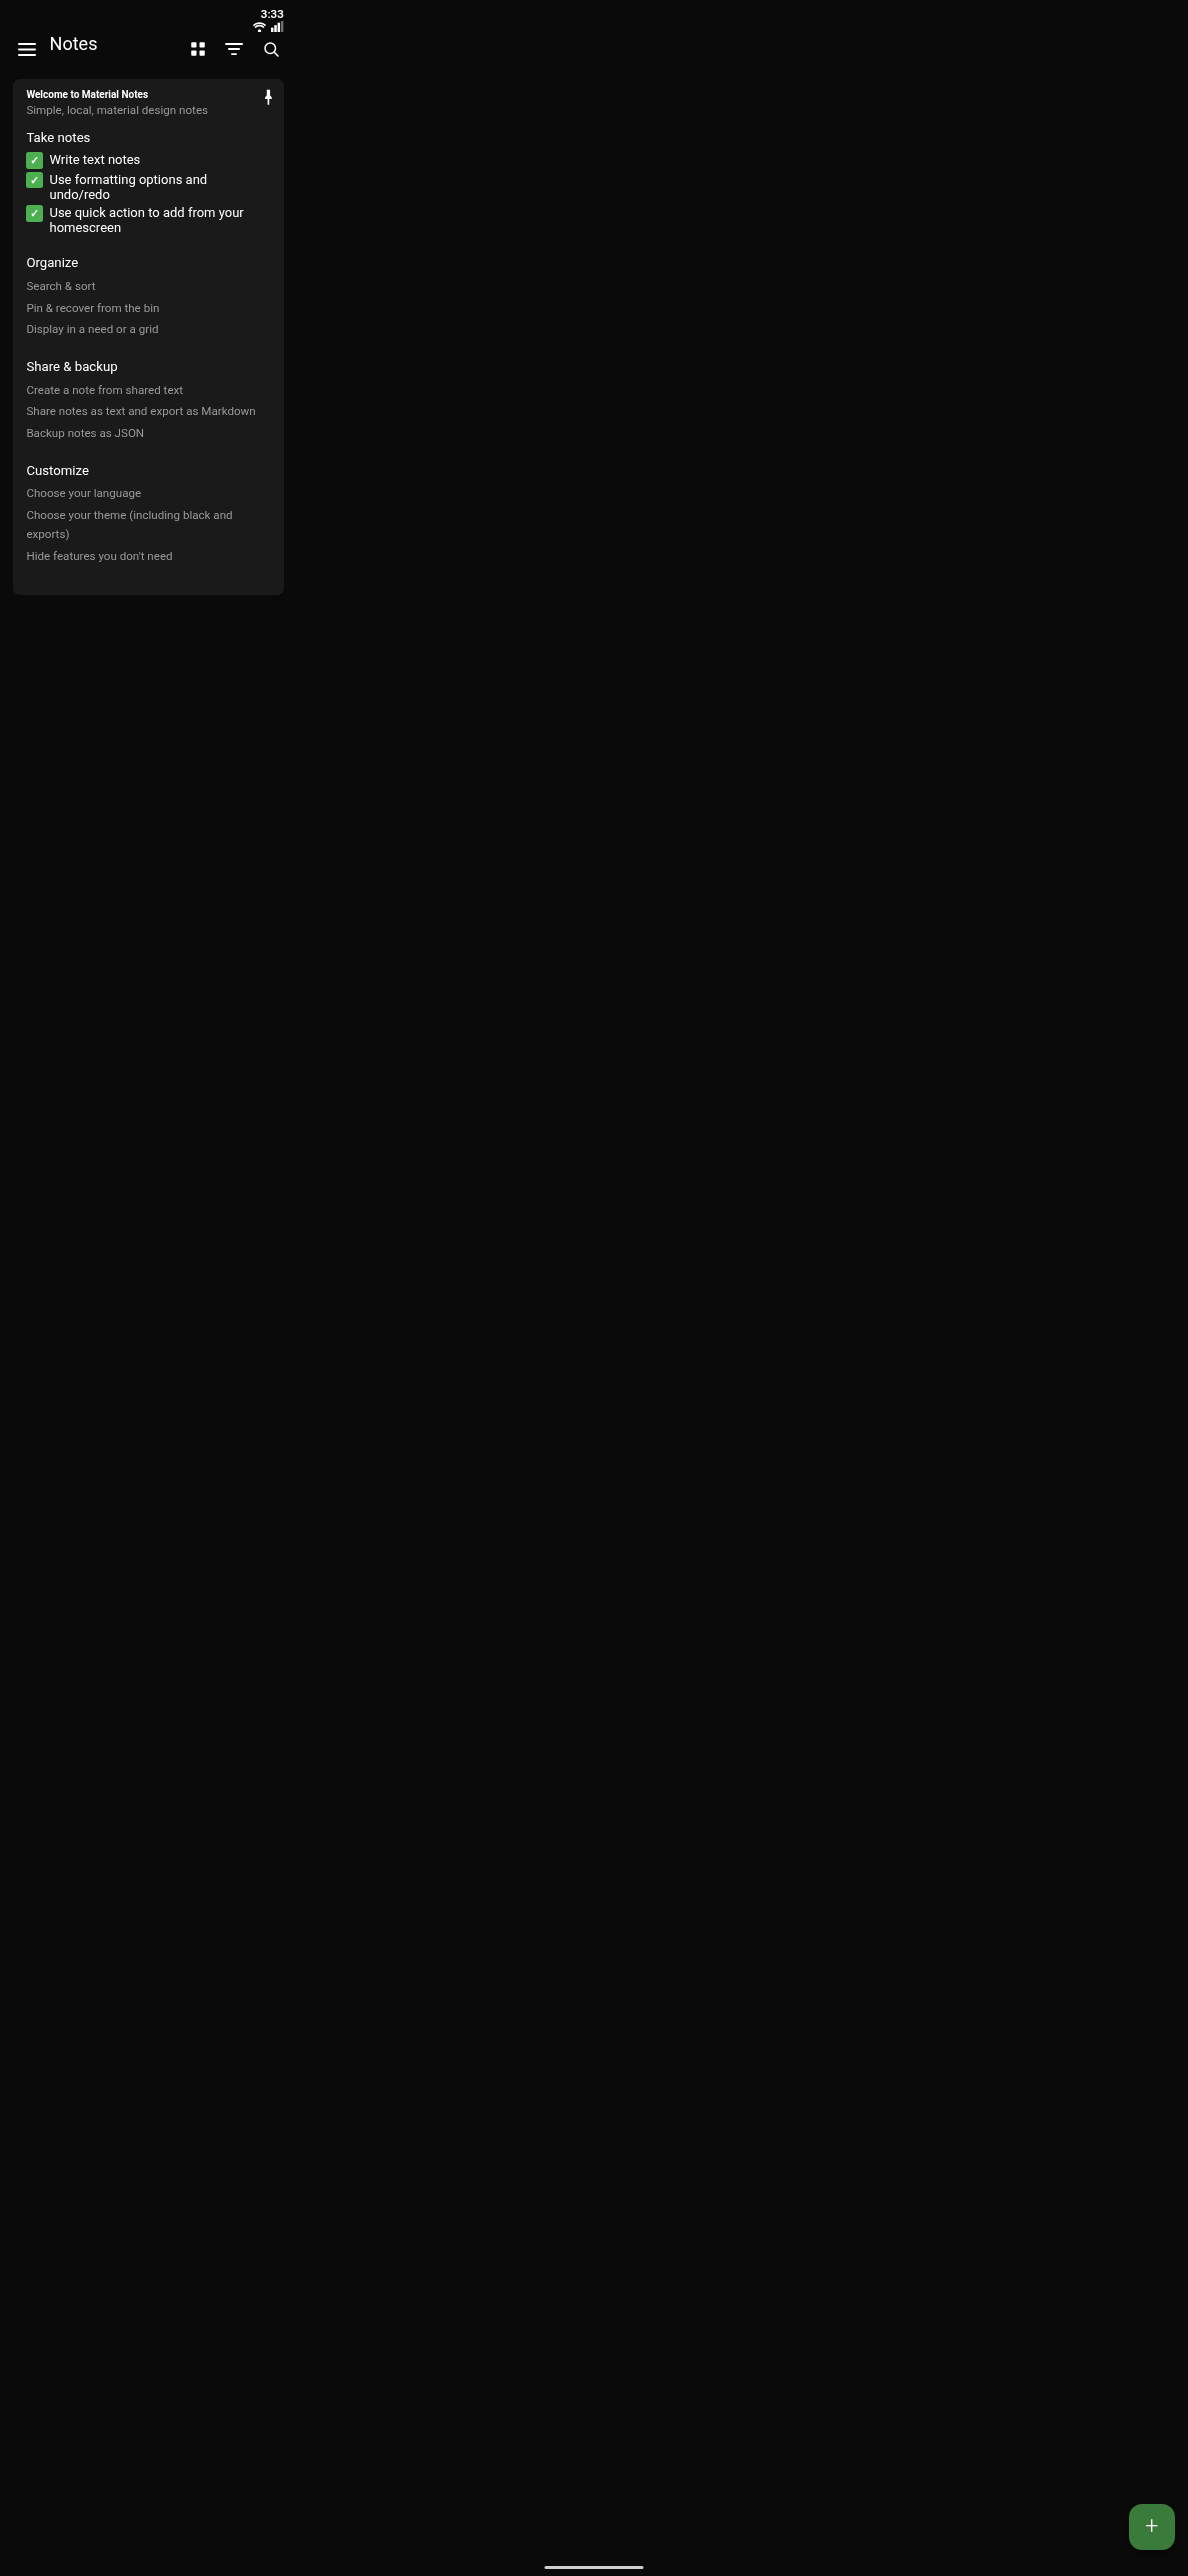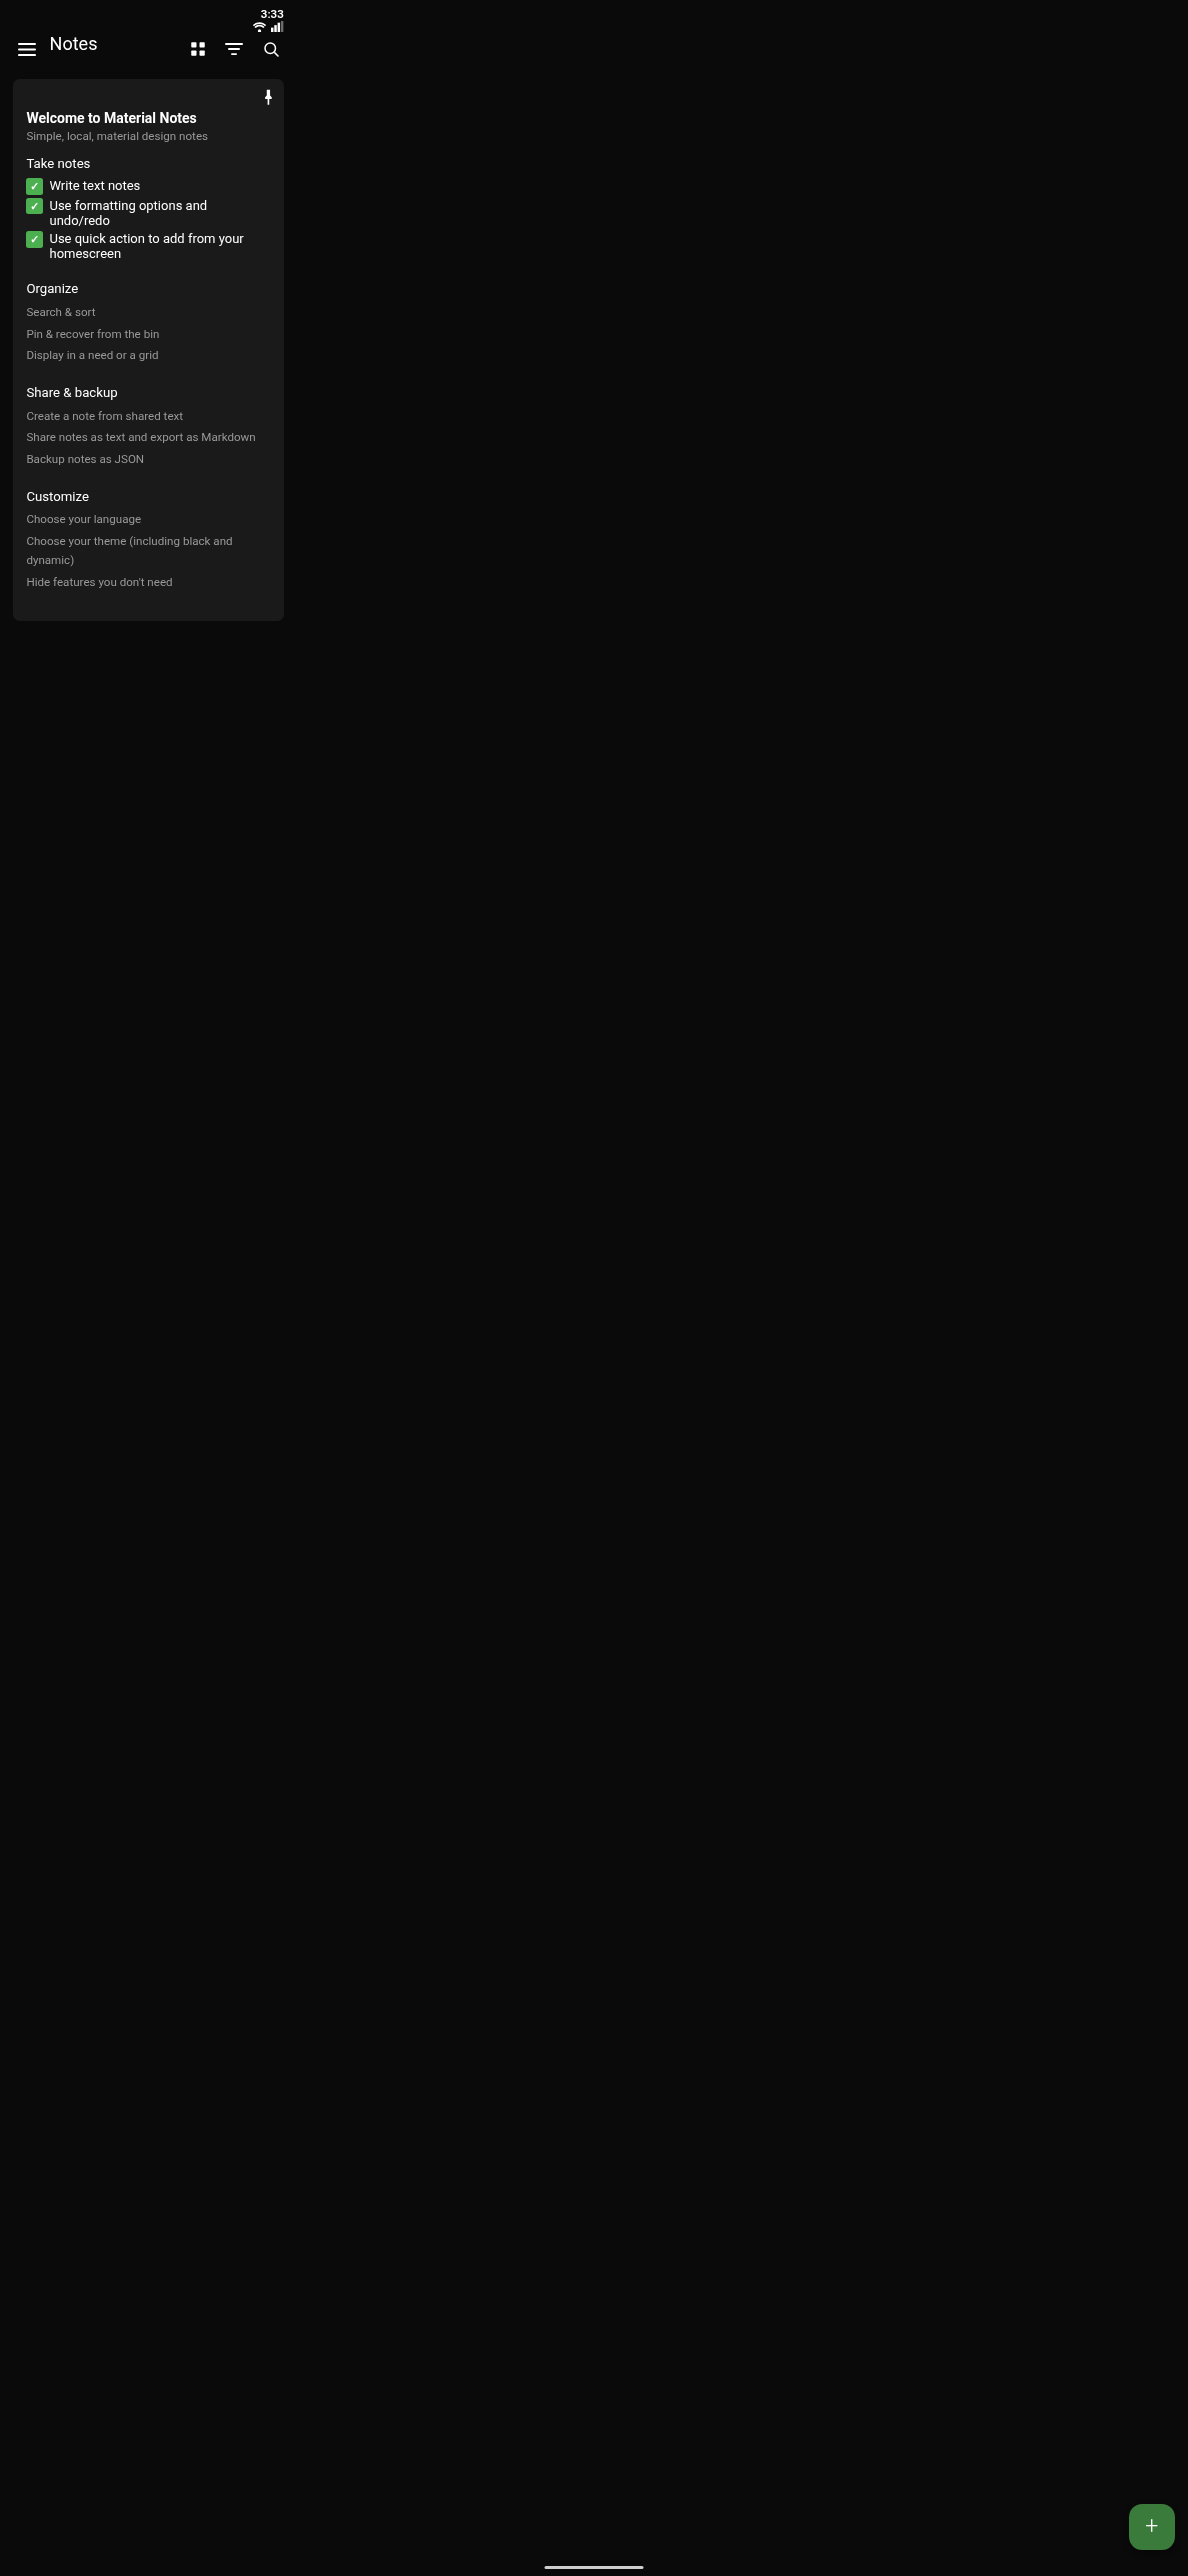--- a/index.html
+++ b/index.html
@@ -107,25 +107,24 @@
     .search-icon-svg {
       width: 18px;
       height: 18px;
     }
 
     .content {
       padding: 6.6px 13.2px;
     }
 
     .note-title {
-      font-size: 14px;
+      font-size: 10px;
       font-weight: 700;
       color: #ffffff;
       margin-bottom: 3.3px;
-      margin-top: 21px;
     }
 
     .note-subtitle {
       font-size: 11.6px;
       font-weight: 400;
       color: #999999;
       margin-bottom: 6.6px;
     }
 
     .pin-icon {
@@ -318,21 +317,21 @@
     <div class="section-block">
       <div class="section-heading">Share &amp; backup</div>
       <div class="section-text">Create a note from shared text</div>
       <div class="section-text">Share notes as text and export as Markdown</div>
       <div class="section-text">Backup notes as JSON</div>
     </div>
 
     <div class="section-block">
       <div class="section-heading">Customize</div>
       <div class="section-text">Choose your language</div>
-      <div class="section-text">Choose your theme (including black and dynamic)</div>
+      <div class="section-text">Choose your theme (including black and exports)</div>
       <div class="section-text">Hide features you don't need</div>
     </div>
 
 
   </div>
 
 </div>
 
 <div class="fab">
   <span class="fab-plus">+</span>

